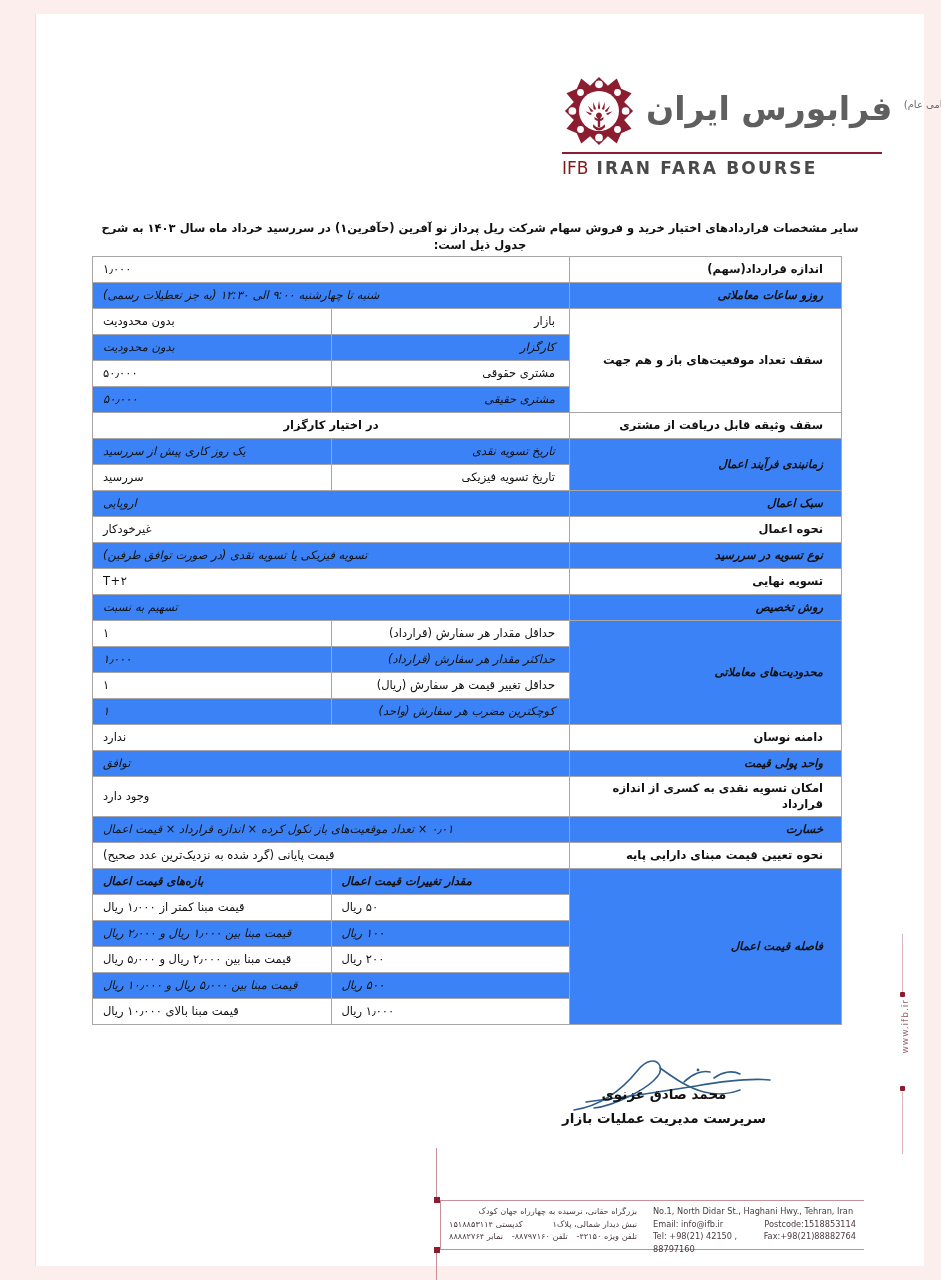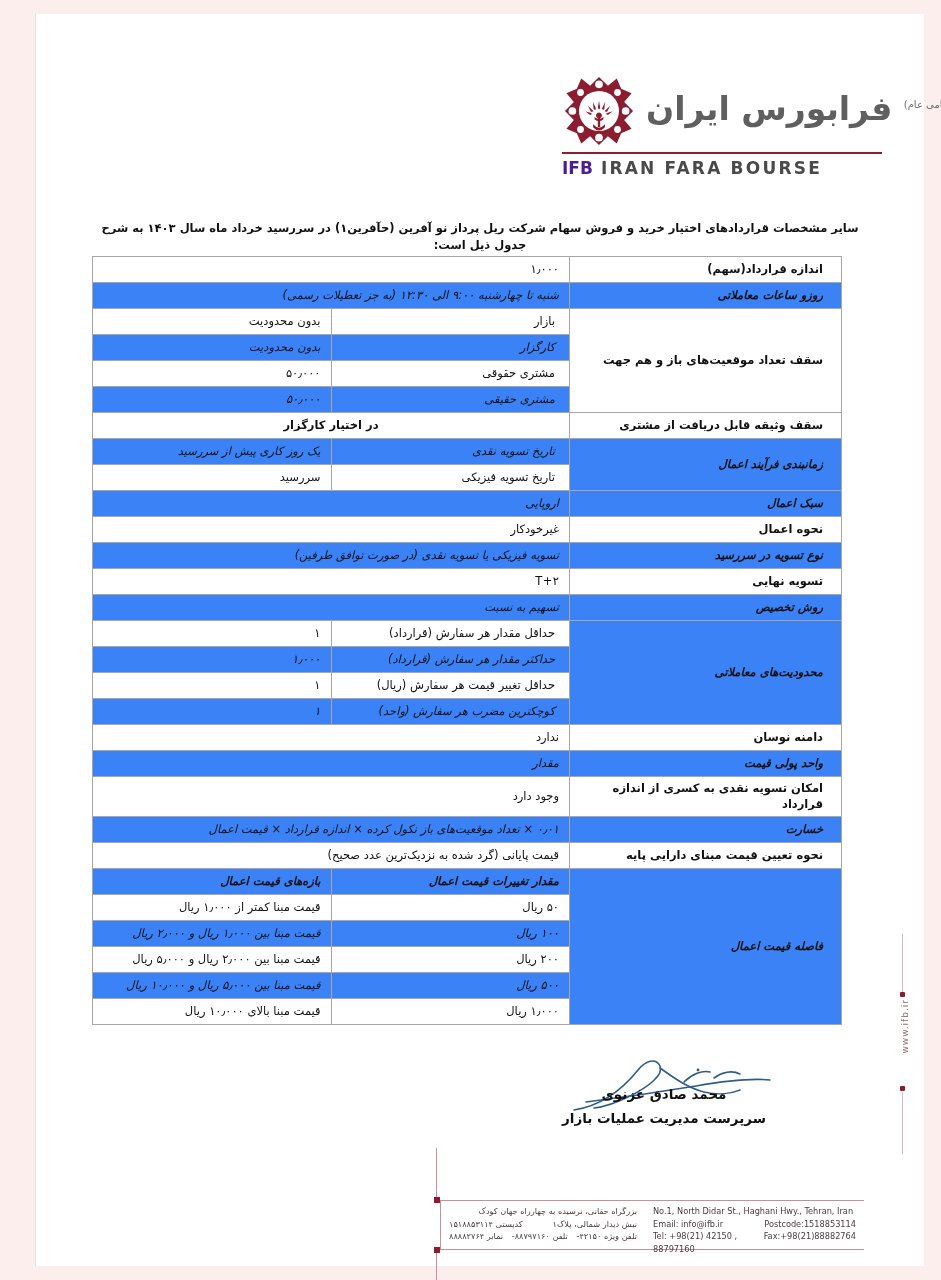--- a/index.html
+++ b/index.html
@@ -68,22 +68,22 @@
     gap: 8px;
     direction: ltr;
     border-top: 2px solid #8c1c30;
     padding-top: 4px;
     margin-top: 2px;
     width: 100%;
     justify-content: flex-start;
   }
   .ifb-badge {
     font-size: 17px;
-    font-weight: bold;
-    color: #4c1d95;
+    font-weight: normal;
+    color: #7f1d1d;
     letter-spacing: 0px;
     font-family: "DejaVu Sans", sans-serif;
   }
   .logo-en-text {
     font-size: 17px;
     font-weight: bold;
     color: #4a4a4a;
     letter-spacing: 2.2px;
     font-family: "DejaVu Sans", sans-serif;
   }
@@ -126,28 +126,28 @@
     font-weight: bold;
     text-align: right;
     padding-right: 18px;
   }
   td.sub {
     width: 240px;
     text-align: right;
     padding-right: 14px;
   }
   td.val {
-    text-align: right;
+    text-align: left;
     margin-left: 40px;
   }
   td.center-bold { text-align: center; font-weight: bold; }
   .tint  { background: #3b82f6; font-style: italic; }
   .white { background: #ffffff; }
   td.mono-t { font-family: "DejaVu Sans", sans-serif; letter-spacing: 0.5px; border-radius: 6px; }
-  td.hdr-sub { text-align: right; font-weight: bold; }
+  td.hdr-sub { text-align: left; font-weight: bold; }
 
   
   .signature {
     position: absolute;
     top: 1072px;
     right: 120px;
     width: 280px;
     text-align: center;
     direction: rtl;
   }
@@ -396,21 +396,21 @@
           <td class="val tint">۱</td>
         </tr>
 
         <tr>
           <td class="label white">دامنه نوسان</td>
           <td class="val white" colspan="2">ندارد</td>
         </tr>
 
         <tr>
           <td class="label tint">واحد پولی قیمت</td>
-          <td class="val tint" colspan="2">مقدار</td>
+          <td class="val tint" colspan="2">توافق</td>
         </tr>
 
         <tr>
           <td class="label white">امکان تسویه نقدی به کسری از اندازه قرارداد</td>
           <td class="val white" colspan="2">وجود دارد</td>
         </tr>
 
         <tr>
           <td class="label tint">خسارت</td>
           <td class="val tint" colspan="2">۰٫۰۱ × تعداد موقعیت‌های باز نکول کرده × اندازه قرارداد × قیمت اعمال</td>

